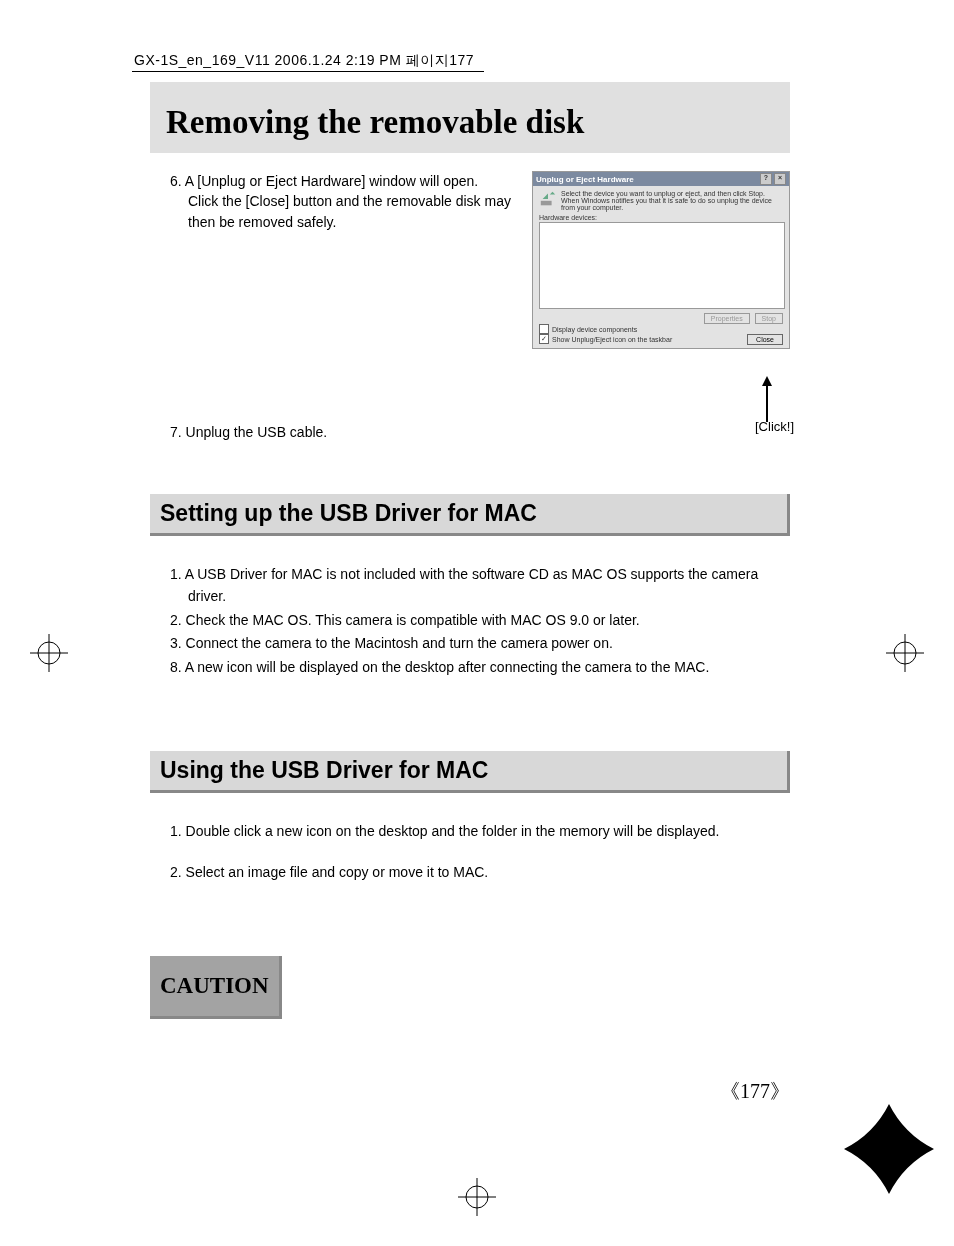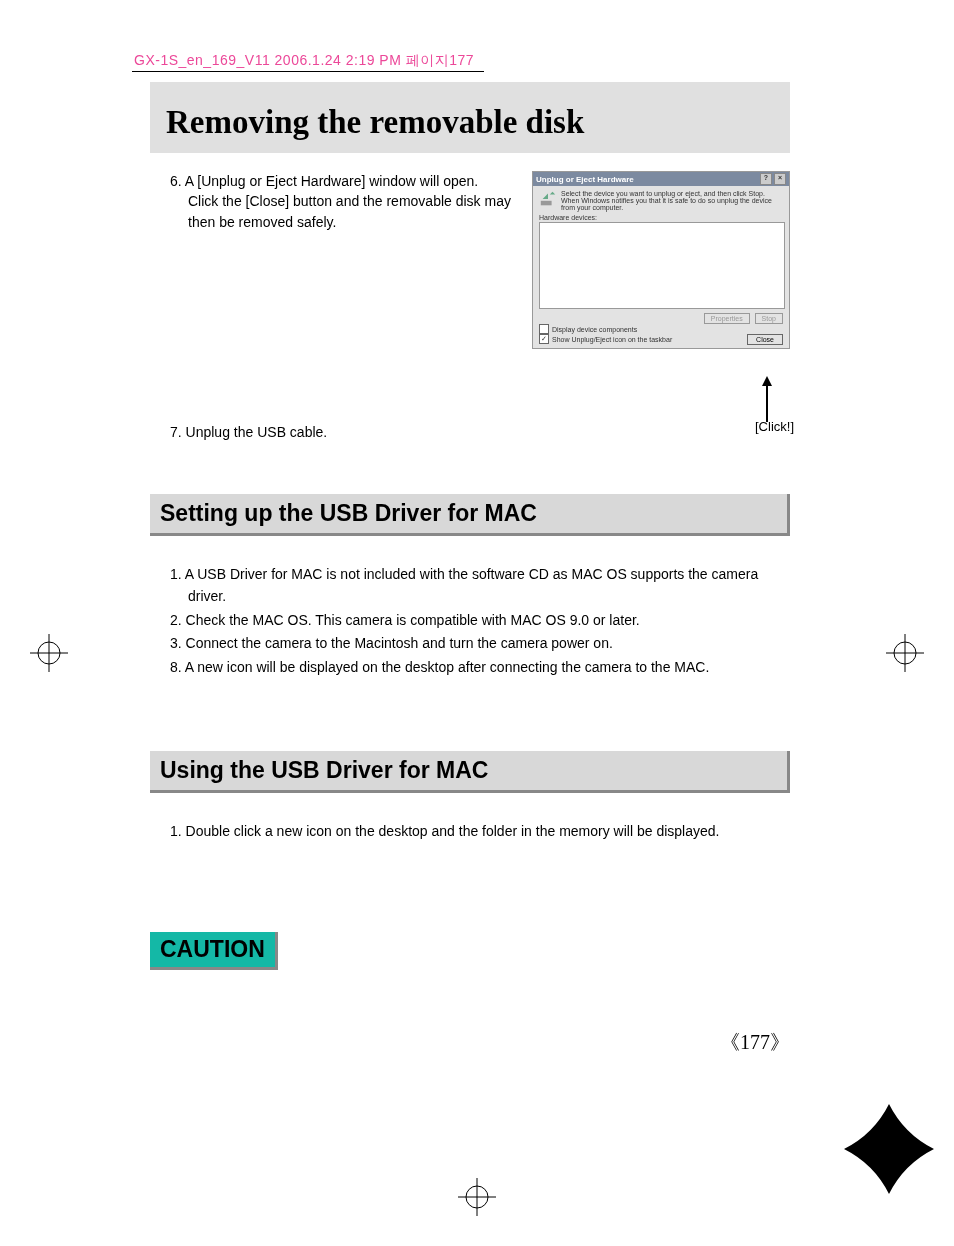--- a/index.html
+++ b/index.html
@@ -12,21 +12,21 @@
     color: #000;
     position: relative;
     overflow: hidden;
   }
   .header-line {
     position: absolute;
     top: 52px;
     left: 134px;
     font-size: 14px;
     letter-spacing: 0.5px;
-    color: #ec4899;
+    color: #000000;
   }
   .header-rule {
     position: absolute;
     top: 71px;
     left: 132px;
     width: 352px;
     border-top: 1px solid #000;
   }
   .page {
     position: absolute;
@@ -128,26 +128,27 @@
   }
   .section-head h2 { margin:0; font-size:23px; font-weight:bold;
     font-family: Arial, Helvetica, sans-serif;}
   .list {
     font-size:14px; line-height:1.55;
     padding-left:20px;
     margin-top:28px;
   }
   .list .li { text-indent:-18px; padding-left:18px; margin-bottom:2px;}
   .caution-head {
-    background:#14b8a6;
+    background:#a3a3a3;
     border-right:3px solid #888;
     border-bottom:3px solid #888;
-    padding:4px 10px;
+    padding:17px 10px;
     display:inline-block;
     margin: 30px 0 8px 0;
+    font-family: Liberation Serif, serif;
   }
   .caution-head h2 { margin:0; font-size:23px; font-weight:bold;}
   .caution-body {
     padding-left:20px;
     font-size:14px; line-height:1.55;
   }
   .caution-body .bullet::before {
     content:"●"; font-size:9px; margin-right:6px; vertical-align:2px;
   }
   .page-num {
@@ -277,20 +278,21 @@
   </div>
 
   <div style="height:40px"></div>
 
   <div class="section-head">
     <h2>Using the USB Driver for MAC</h2>
   </div>
   <div class="list">
     <div class="li">1. Double click a new icon on the desktop and the folder in the memory will be displayed.</div>
     <div class="step7-gap"></div>
+    <div class="li">2. Select an image file and copy or move it to MAC.</div>
   </div>
 
   <div style="height:40px"></div>
 
   <div class="caution-head">
     <h2>CAUTION</h2>
   </div>
 
   <div class="page-num">《177》</div>
 </div>

